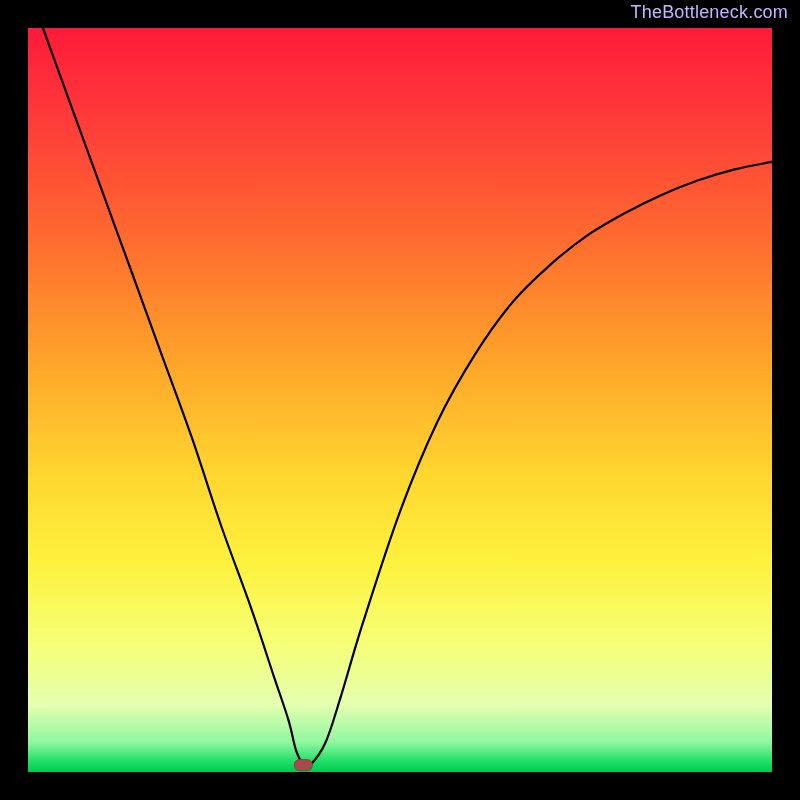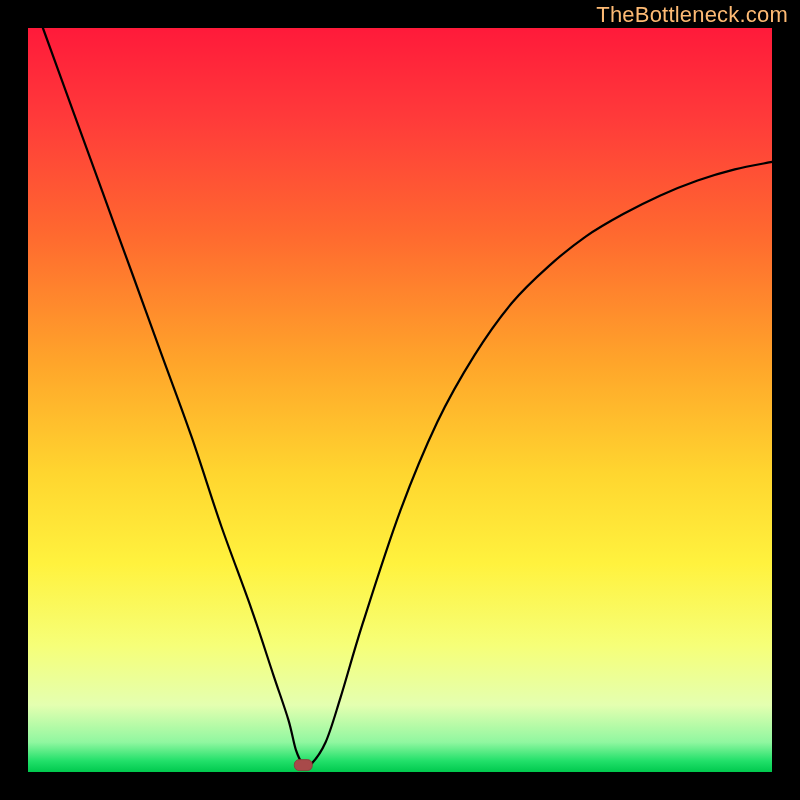--- a/index.html
+++ b/index.html
@@ -13,22 +13,22 @@
   }
   .container {
     position: relative;
     width: 800px;
     height: 800px;
   }
   .watermark {
     position: absolute;
     top: 2px;
     right: 12px;
-    color: #fdba74;
-    font-size: 22px;
+    color: #c4b5fd;
+    font-size: 18px;
     font-weight: 500;
     letter-spacing: 0.2px;
     z-index: 5;
   }
   svg {
     position: absolute;
     top: 0;
     left: 0;
   }
 </style>

